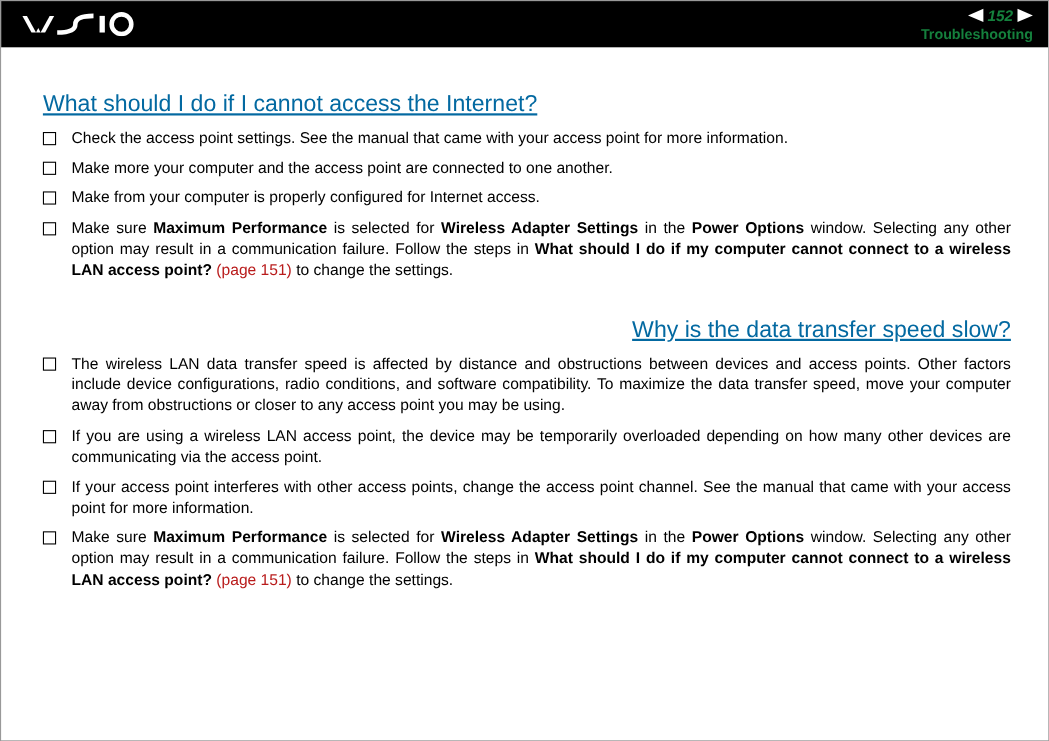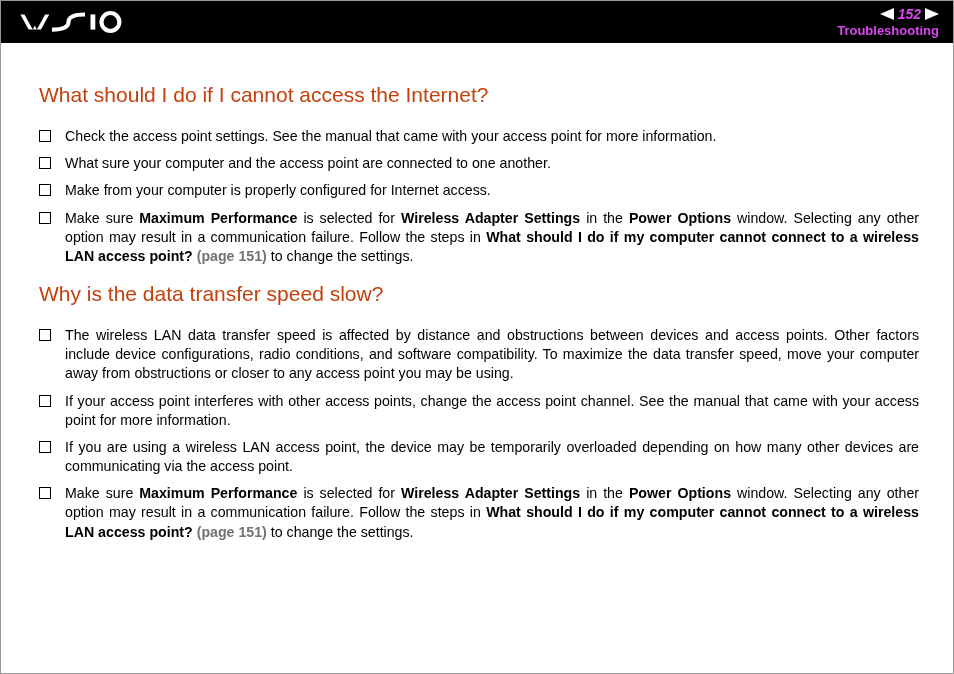--- a/index.html
+++ b/index.html
@@ -20,21 +20,21 @@
     padding: 0 14px 0 18px;
     position: relative;
   }
   .logo {
     display: flex;
     align-items: center;
   }
   .logo svg { height: 22px; }
   .header-right {
     text-align: right;
-    color: #d946ef;
+    color: #15803d;
   }
   .page-nav {
     display: flex;
     align-items: center;
     justify-content: flex-end;
     gap: 4px;
     font-size: 14px;
     font-weight: bold;
     font-style: italic;
     line-height: 1;
@@ -48,51 +48,51 @@
   .nav-prev { border-right: 14px solid #fff; }
   .nav-next { border-left: 14px solid #fff; }
   .section-label {
     font-size: 13px;
     font-weight: bold;
   }
   .content {
     padding: 40px 34px 0 38px;
   }
   .heading {
-    color: #c2410c;
+    color: #0369a1;
     font-size: 21px;
     font-weight: normal;
     margin-bottom: 10px;
+    text-decoration: underline;
   }
-  .heading.second { margin-top: 16px; }
+  .heading.second { margin-top: 32px; text-align: right; }
   ul.bullets {
     list-style: none;
     margin-bottom: 4px;
-    margin-top: 20px;
   }
   ul.bullets li {
     display: flex;
     align-items: flex-start;
     margin-bottom: 8px;
     font-size: 14.2px;
     line-height: 1.35;
     color: #000;
     text-align: justify;
   }
   .bullet-mark {
     flex: 0 0 auto;
     width: 12px;
     height: 12px;
     border: 1.4px solid #000;
     margin-right: 14px;
     margin-top: 3px;
   }
   .bullet-text { flex: 1; }
   .bold { font-weight: bold; }
-  .link { color: #737373; font-weight: bold; }
+  .link { color: #b91c1c; font-weight: normal; }
 </style>
 </head>
 <body>
 
 <div class="header">
   <div class="logo">
     <svg viewBox="0 0 160 30" width="110" fill="#fff">
       <path d="M2 4 L14 26 L20 26 L8 4 Z"></path>
       <path d="M44 4 L32 26 L26 26 L38 4 Z"></path>
       <path d="M20 26 L26 26 L23 20 Z"></path>
@@ -115,21 +115,21 @@
 <div class="content">
 
   <h2 class="heading">What should I do if I cannot access the Internet?</h2>
   <ul class="bullets">
     <li>
         <span class="bullet-mark"></span>
         <span class="bullet-text">Check the access point settings. See the manual that came with your access point for more information.</span>
       </li>
     <li>
         <span class="bullet-mark"></span>
-        <span class="bullet-text">What sure your computer and the access point are connected to one another.</span>
+        <span class="bullet-text">Make more your computer and the access point are connected to one another.</span>
       </li>
     <li>
         <span class="bullet-mark"></span>
         <span class="bullet-text">Make from your computer is properly configured for Internet access.</span>
       </li>
     <li>
         <span class="bullet-mark"></span>
       <span class="bullet-text">
         <span>Make sure </span><span class="bold">Maximum Performance</span><span> is selected for </span><span class="bold">Wireless Adapter Settings</span><span> in the </span><span class="bold">Power Options</span><span> window. Selecting any other option may result in a communication failure. Follow the steps in </span><span class="bold">What should I do if my computer cannot connect to a wireless LAN access point?</span><span class="link"> (page 151)</span><span> to change the settings.</span>
       </span>
@@ -137,25 +137,25 @@
   </ul>
 
   <h2 class="heading second">Why is the data transfer speed slow?</h2>
   <ul class="bullets">
     <li>
         <span class="bullet-mark"></span>
         <span class="bullet-text">The wireless LAN data transfer speed is affected by distance and obstructions between devices and access points. Other factors include device configurations, radio conditions, and software compatibility. To maximize the data transfer speed, move your computer away from obstructions or closer to any access point you may be using.</span>
       </li>
     <li>
         <span class="bullet-mark"></span>
-        <span class="bullet-text">If your access point interferes with other access points, change the access point channel. See the manual that came with your access point for more information.</span>
+        <span class="bullet-text">If you are using a wireless LAN access point, the device may be temporarily overloaded depending on how many other devices are communicating via the access point.</span>
       </li>
     <li>
         <span class="bullet-mark"></span>
-        <span class="bullet-text">If you are using a wireless LAN access point, the device may be temporarily overloaded depending on how many other devices are communicating via the access point.</span>
+        <span class="bullet-text">If your access point interferes with other access points, change the access point channel. See the manual that came with your access point for more information.</span>
       </li>
     <li>
         <span class="bullet-mark"></span>
       <span class="bullet-text">
         <span>Make sure </span><span class="bold">Maximum Performance</span><span> is selected for </span><span class="bold">Wireless Adapter Settings</span><span> in the </span><span class="bold">Power Options</span><span> window. Selecting any other option may result in a communication failure. Follow the steps in </span><span class="bold">What should I do if my computer cannot connect to a wireless LAN access point?</span><span class="link"> (page 151)</span><span> to change the settings.</span>
       </span>
     </li>
   </ul>
 
 </div>

